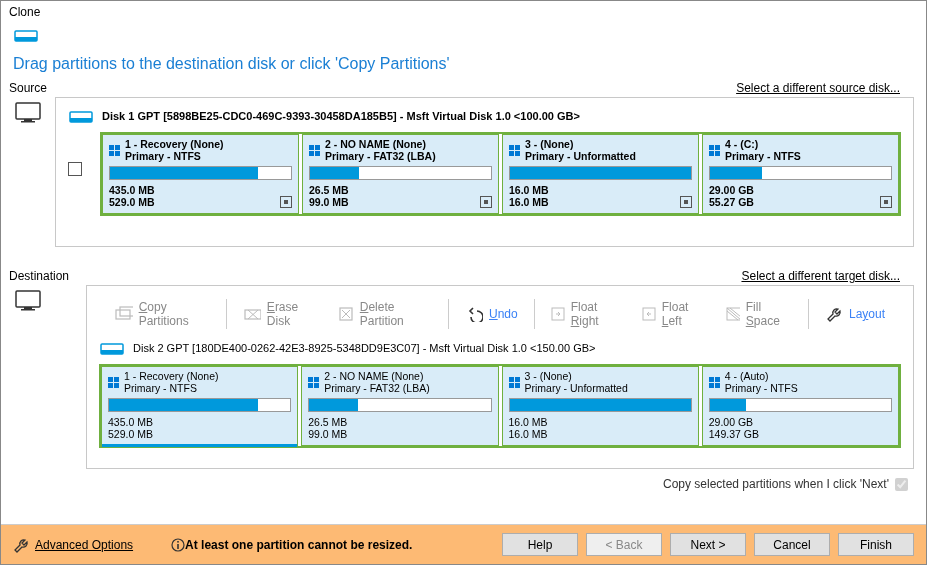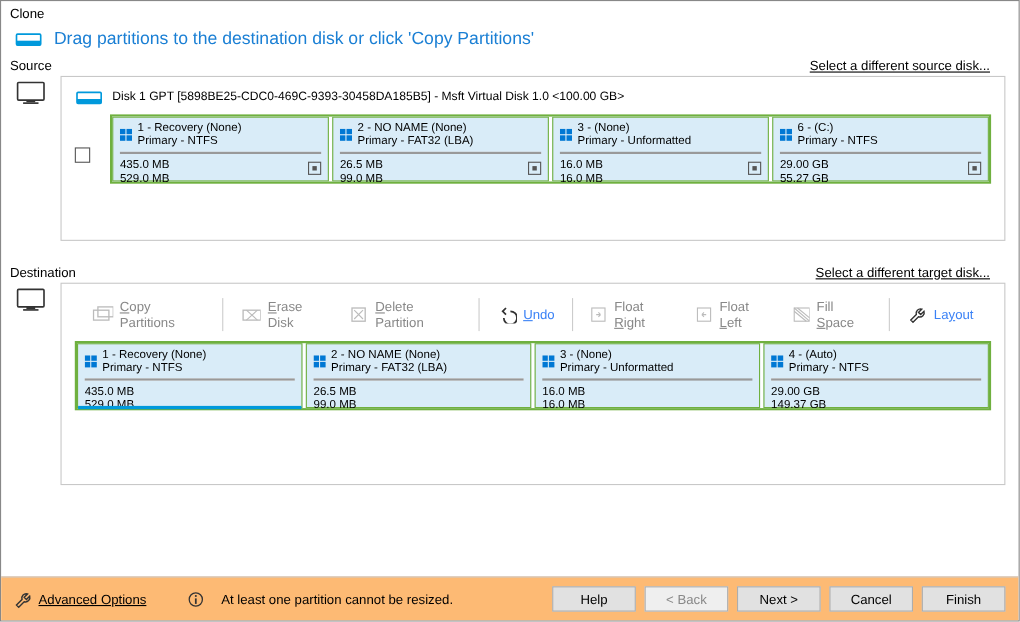--- a/index.html
+++ b/index.html
@@ -1,50 +1,50 @@
 <!DOCTYPE html>
 <html><head>
 <meta charset="utf-8">
 <style>
   * { box-sizing: border-box; margin: 0; padding: 0; }
   body { font-family: "Segoe UI", Tahoma, sans-serif; font-size: 12px; color: #000; background: #fff; width: 927px; height: 565px; border: 1px solid #888; position: relative; }
   .title { padding: 4px 8px; font-size: 12px; }
-  .instruction-row { display: flex; align-items: flex-end; padding: 2px 0 8px 12px; gap: 10px; }
+  .instruction-row { display: flex; align-items: flex-start; padding: 2px 0 8px 12px; gap: 10px; flex-direction: column; }
   .instruction-row .icon-box { width: 26px; display:flex; justify-content:center;}
   .instruction-text { color: #1a7fd4; font-size: 16px; }
   .section-label-row { display: flex; align-items: center; justify-content: space-between; padding: 0 26px 0 8px; margin-bottom:2px;}
   .section-label { font-size: 12px; }
   .diff-link { text-decoration: underline; cursor: pointer; }
   .main-area { display: flex; padding: 0 12px 0 12px; gap: 12px; }
   .side-icon { width: 30px; display: flex; justify-content: center; padding-top: 4px; }
   .panel { flex: 1; border: 1px solid #c8c8c8; padding: 8px 12px 20px 12px; position:relative; }
   .disk-row { display: flex; align-items: center; gap: 8px; margin-bottom: 6px; }
   .disk-info { font-size: 11px; }
-  .part-grid { display: flex; gap: 3px; border: 2px solid #6fb03f; height: 63px; }
+  .part-grid { display: flex; gap: 3px; border: 2px solid #6fb03f; height: 84px; }
   .part { flex: 1; border: 1px solid #6fb03f; background: #d9ecf8; padding: 4px 6px 2px 6px; position: relative; display: flex; flex-direction: column; }
   .part-head { display: flex; align-items: center; gap: 4px; font-size: 10.5px; line-height:1.1;}
   .part-head-col { display:flex; flex-direction:column; }
   .part-bar-row { margin-top: 4px; height: 14px; display:flex; align-items:stretch; border:1px solid #999; background:#fff;}
   .part-bar-fill { background: #0099dc; }
   .part-nums { font-size: 10.5px; line-height:1.15; margin-top:4px; }
   .part .sq { position:absolute; right:6px; bottom:5px; width:12px; height:12px; border:1px solid #555; display:flex; align-items:center; justify-content:center;}
   .part .sq::after{ content:""; width:4px; height:4px; background:#555;}
-  .src-panel { margin-bottom: 10px; height:150px;}
+  .src-panel { margin-bottom: 10px; height:150px;font-weight:bold;}
   .dest-section { margin-top: 12px; }
   .toolbar { display: flex; align-items: center; padding: 2px 8px 6px 8px; gap:4px; }
   .tbtn { display:flex; align-items:center; gap:6px; padding:4px 8px; color:#888; font-size:12px; }
   .tbtn.active { color:#3b82f6; }
   .tbtn .u { text-decoration: underline; }
   .vsep { width:1px; height:30px; background:#ccc; margin:0 4px;}
-  .dest-panel { height: 184px; }
+  .dest-panel { height: 184px; margin-left: 31px; }
   .copy-row { text-align:right; padding: 8px 18px 0 0; font-size:12px; color:#333; display:flex; align-items:center; justify-content:flex-end; gap:6px;}
   .copy-row input { pointer-events:none; accent-color: #0078d4;}
   .footer { position:absolute; bottom:0; left:0; right:0; height:40px; background:#fdba74; border-top:1px solid #ccc; display:flex; align-items:center; padding:0 12px; gap:8px;}
   .footer .adv { display:flex; align-items:center; gap:6px; font-size:12px; text-decoration:underline; cursor:pointer;}
-  .footer .info { display:flex; align-items:center; gap:16px; margin-left:30px; font-size:12px;}
+  .footer .info { display:flex; align-items:center; gap:0; margin-left:30px; font-size:12px;font-weight:bold;}
   .footer .btns { margin-left:auto; display:flex; gap:8px;}
   .footer button { width:76px; height:23px; font-size:12px; background:#e1e1e1; border:1px solid #adadad; cursor:pointer;}
   .footer button:disabled { color:#888; background:#efefef;}
   .checkbox-frame { width:14px; height:14px; border:1px solid #555; }
   .dest-parts .part { background:#d9ecf8; }
   .dest-underline { position:absolute; bottom:-2px; left:0; height:3px; background:#0099dc;}
   svg { display:block; }
 </style>
 </head>
 <body>
@@ -172,21 +172,21 @@
               <div>16.0 MB</div>
             </div>
             <div class="sq"></div>
           </div>
           <div class="part">
             <div class="part-head">
               <svg width="12" height="12">
                 <use href="#win-flag-g"></use>
               </svg>
               <div class="part-head-col">
-                <span>6 -   (C:)</span>
+                <span>4 -   (C:)</span>
                 <span>Primary - NTFS</span>
               </div>
             </div>
             <div class="part-bar-row">
               <div class="part-bar-fill" style="width:29%"></div>
             </div>
             <div class="part-nums">
               <div>29.00 GB</div>
               <div>55.27 GB</div>
             </div>
@@ -268,20 +268,28 @@
         </div>
         <div class="vsep"></div>
         <div class="tbtn active">
           <svg width="18" height="16">
               <use href="#wrench-g" transform="translate(1,0)"></use>
             </svg>
           <span>La<span class="u">y</span>out</span>
         </div>
       </div>
 
+      <div class="disk-row">
+        <span>
+            <svg width="26" height="20">
+              <use href="#disk-icon-g"></use>
+            </svg>
+          </span>
+        <span class="disk-info">Disk 2 GPT [180DE400-0262-42E3-8925-5348DD9E3C07] - Msft     Virtual Disk     1.0  &lt;150.00 GB&gt;</span>
+      </div>
       <div class="part-grid dest-parts" id="dest-parts" style="position:relative;">
           <div class="part">
             <div class="part-head">
               <svg width="12" height="12">
                 <use href="#win-flag-g"></use>
               </svg>
               <div class="part-head-col">
                 <span>1 - Recovery (None)</span>
                 <span>Primary - NTFS</span>
               </div>
@@ -344,20 +352,24 @@
             <div class="part-bar-row">
               <div class="part-bar-fill" style="width:20%"></div>
             </div>
             <div class="part-nums">
               <div>29.00 GB</div>
               <div>149.37 GB</div>
             </div>
           </div>
         </div>
     </div>
+  </div>
+  <div class="copy-row">
+    <span>Copy selected partitions when I click 'Next'</span>
+    <input type="checkbox" checked="" disabled="" style="">
   </div>
 </div>
 
 <div class="footer">
   <div class="adv">
     <svg width="16" height="16">
         <use href="#wrench-g"></use>
       </svg>
     <span>Advanced Options</span>
   </div>

